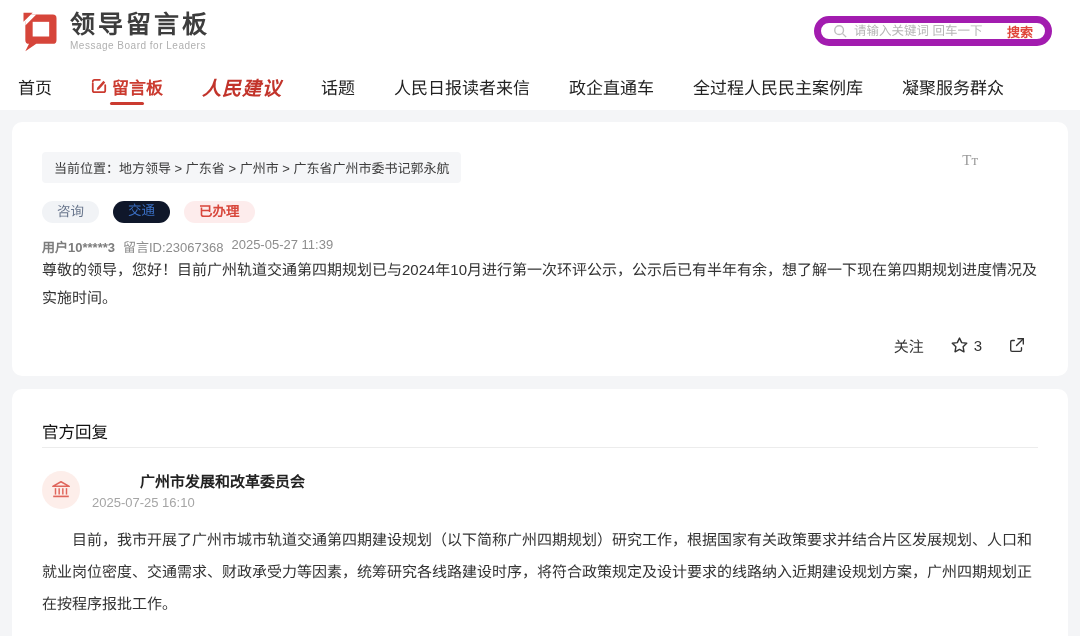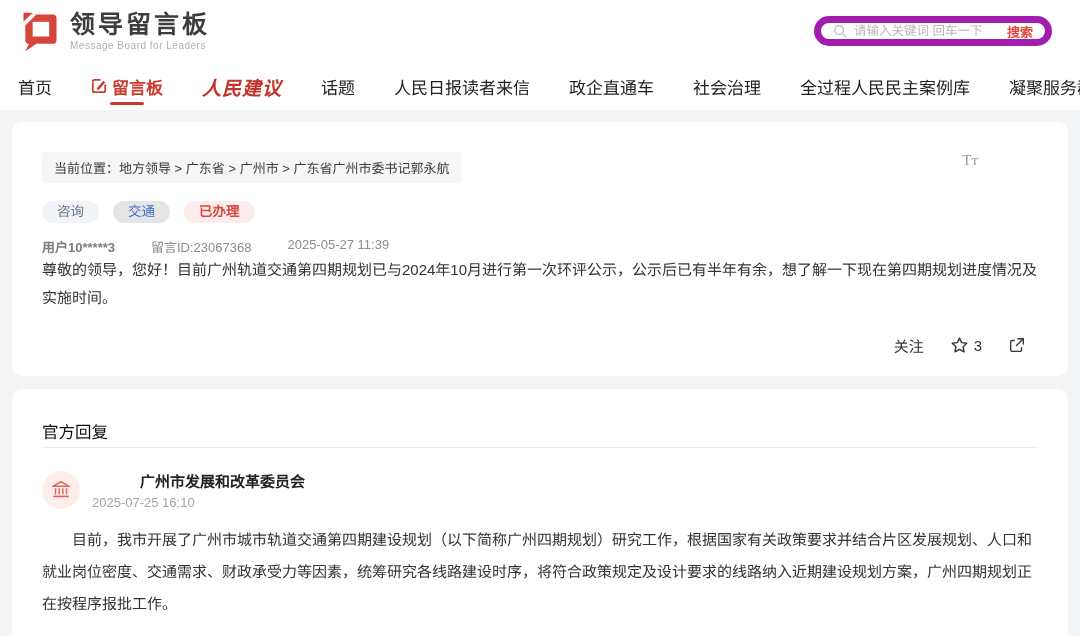--- a/index.html
+++ b/index.html
@@ -88,23 +88,23 @@
     color:#9a9a9a; font-size:15px; cursor:pointer; margin-right:60px;
     font-family:"Liberation Serif","DejaVu Serif",serif;
   }
   .title-row { display:flex; align-items:center; margin-top:18px; gap:14px; }
   .post-title { font-size:24px; font-weight:800; color:#111; letter-spacing:1px; }
   .tag {
     font-size:13.5px; padding:4px 15px; border-radius:14px; line-height:1;
     display:inline-block;
   }
   .tag.gray { background:#f1f3f6; color:#68758c; }
-  .tag.blue { background:#e5e5e5; color:#3a6fc4; }
+  .tag.blue { background:#0f172a; color:#3a6fc4;font-family:Liberation Mono, monospace; }
   .tag.red  { background:#fdecec; color:#d8473c; font-weight:600; }
-  .meta-row { margin-top:14px; font-size:13px; color:#8d8d8d; display:flex; gap:36px; }
+  .meta-row { margin-top:14px; font-size:13px; color:#8d8d8d; display:flex; gap:8px; }
   .meta-user { font-weight:700; color:#7c7c7c; }
   .post-body { font-size:15px; color:#333; line-height:1.9; }
   .actions-row {
     margin-top:22px; display:flex; justify-content:flex-end; align-items:center;
     gap:26px; padding-right:12px; font-size:15px; color:#333;
   }
   .action { display:flex; align-items:center; gap:5px; cursor:pointer; }
   
   .reply-card { border-radius:10px; padding-bottom:40px; min-height:260px; }
   .section-title {
@@ -156,21 +156,20 @@
     <svg width="16" height="16" viewBox="0 0 18 18">
       <path d="M2 4 Q2 2 4 2 H10 M16 8 V14 Q16 16 14 16 H4 Q2 16 2 14 V6" fill="none" stroke="#cb3b30" stroke-width="2" stroke-linecap="round"></path>
       <path d="M7 11 L14 3 L16 5 L9 13 L6.5 13.6 Z" fill="#cb3b30"></path>
     </svg>
     <span>留言板</span>
   </a>
   <a class="nav-item special">人民建议</a>
   <a class="nav-item">话题</a>
   <a class="nav-item">人民日报读者来信</a>
   <a class="nav-item">政企直通车</a>
-  <a class="nav-item">社会治理</a>
   <a class="nav-item">全过程人民民主案例库</a>
   <a class="nav-item">凝聚服务群众</a>
 </div>
 
 <div class="main">
 
   <div class="card">
     <div class="breadcrumb-row">
       <span class="breadcrumb">当前位置：地方领导 &gt; 广东省 &gt; 广州市 &gt; 广东省广州市委书记郭永航</span>
       <span class="font-size-tool">Tт</span>

